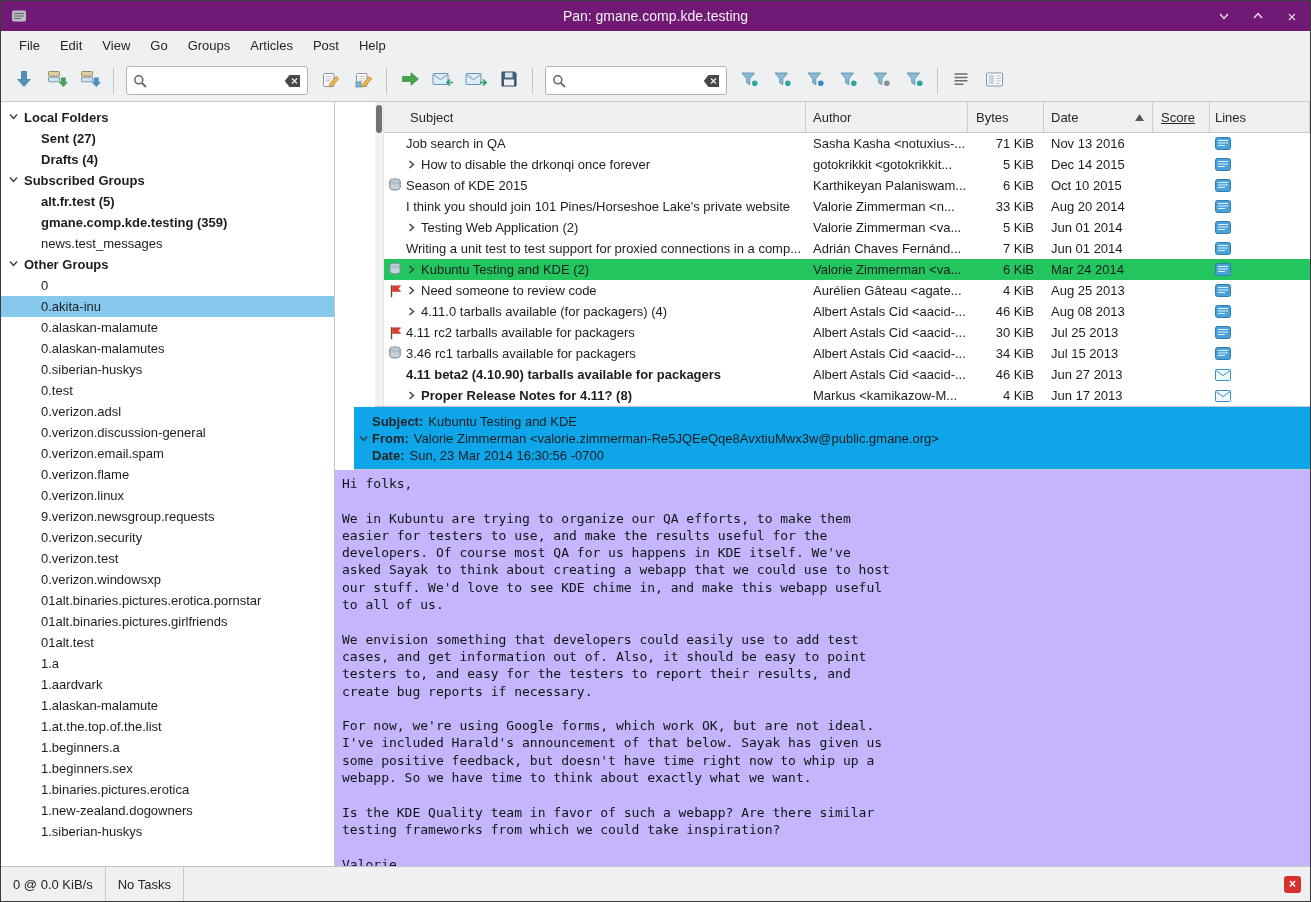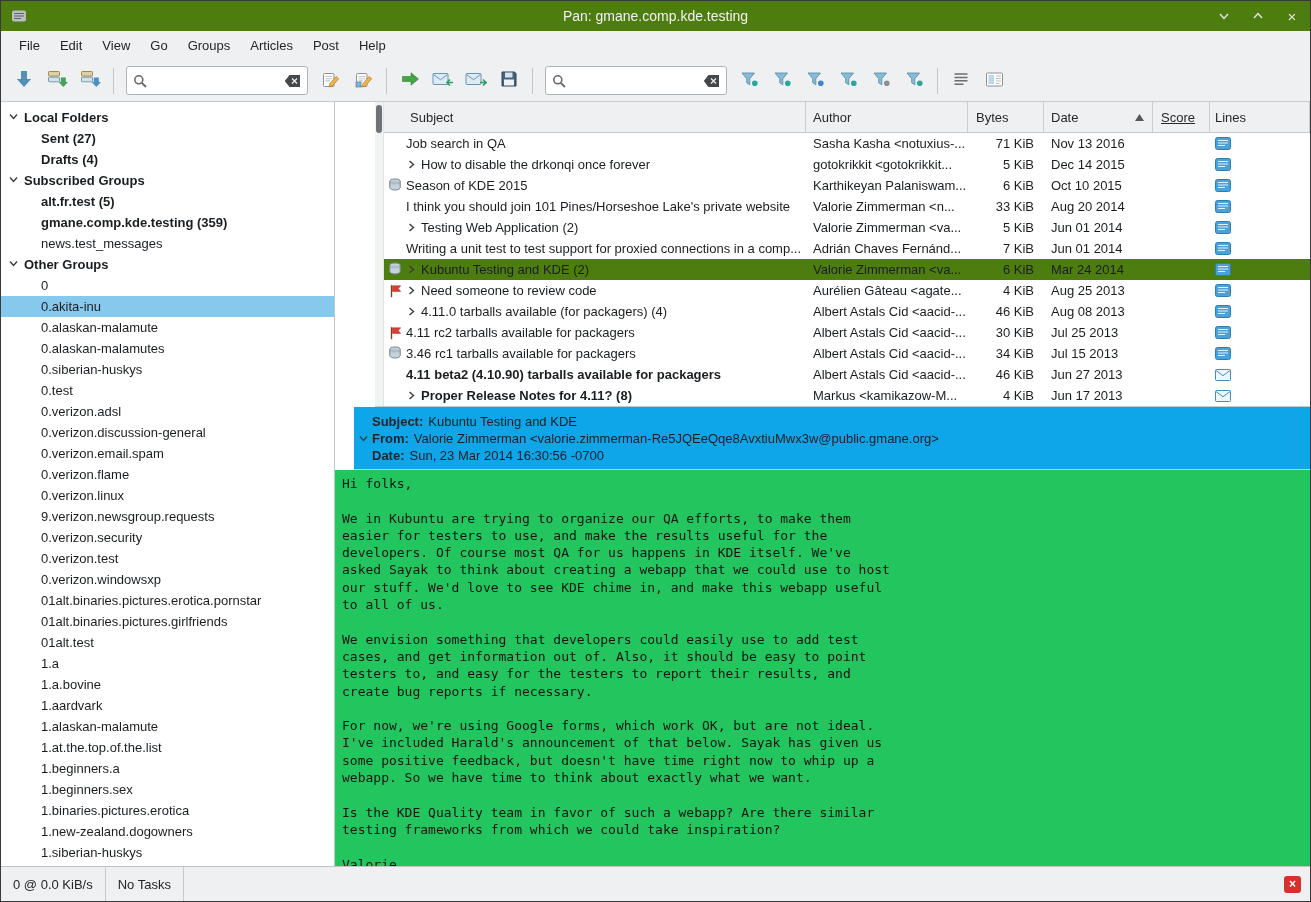--- a/index.html
+++ b/index.html
@@ -1,21 +1,21 @@
 <!DOCTYPE html>
 <html><head>
 <meta charset="utf-8">
 <style>
   * { margin:0; padding:0; box-sizing:border-box; }
   html,body { width:1311px; height:902px; overflow:hidden; }
   body { font-family:"Liberation Sans",sans-serif; font-size:13px; color:#1b1e20; background:#eff0f1; }
   .window { width:1311px; height:902px; display:flex; flex-direction:column; border:1px solid #3a3a3a; background:#eff0f1; }
 
   
-  .titlebar { flex:0 0 30px; background:#4d7c0f; color:#ededed; display:flex; align-items:center; padding:0 10px; position:relative; }
+  .titlebar { flex:0 0 30px; background:#701a75; color:#ededed; display:flex; align-items:center; padding:0 10px; position:relative; }
   .titlebar .title { position:absolute; left:0; right:0; text-align:center; font-size:14px; color:#f2f2f2; }
   .win-icon { width:16px; height:16px; display:flex; z-index:1; }
   .win-controls { margin-left:auto; display:flex; gap:18px; align-items:center; z-index:1; }
   .win-btn { width:16px; height:16px; display:flex; align-items:center; justify-content:center; color:#e6e6e6; font-size:15px; cursor:default; }
 
   
   .menubar { flex:0 0 29px; display:flex; align-items:center; background:#eff0f1; padding-left:8px; }
   .menu-item { padding:5px 10px; color:#232629; }
 
   
@@ -38,41 +38,41 @@
   .headerpane { flex:0 0 304px; display:flex; border-bottom:1px solid #c6cacd;margin-left:40px; }
   .vscroll { flex:0 0 9px; background:#f1f2f2; border-right:1px solid #e2e4e5; position:relative; }
   .vthumb { position:absolute; left:1px; right:1px; top:3px; height:28px; background:#6e7377; border-radius:3px; }
   .htable { flex:1; display:flex; flex-direction:column; min-width:0; }
   .thead { flex:0 0 31px; display:flex; background:#eff0f1; border-bottom:1px solid #c6cacd; }
   .th { display:flex; align-items:center; padding:0 8px; border-right:1px solid #c9cdd0; color:#26292c; white-space:nowrap; }
   .th .sort { margin-left:auto; display:flex; }
   .thead .c-subject { padding-left:26px; }
   .tbody { flex:1; overflow:hidden; }
   .hrow { display:flex; height:21px; align-items:center; background:#fff; }
-  .hrow.selected { background:#4d7c0f; }
+  .hrow.selected { background:#22c55e; }
   .hrow.bold .subj-text { font-weight:bold; }
   .cell { white-space:nowrap; overflow:hidden; }
   .c-subject { flex:1 1 auto; min-width:0; display:flex; align-items:center; }
   .c-author  { flex:0 0 162px; padding-left:7px; }
   .c-bytes   { flex:0 0 76px; text-align:right; padding-right:10px; }
   .c-date    { flex:0 0 109px; padding-left:7px; }
   .c-score   { flex:0 0 57px;text-decoration:underline; }
   .c-lines   { flex:0 0 100px; display:flex; align-items:center; padding-left:5px; }
   .thead .c-bytes { text-align:left; }
   .state-slot { flex:0 0 22px; display:flex; align-items:center; justify-content:center; }
   .expander { flex:0 0 15px; display:flex; align-items:center; }
   .marker { display:flex; align-items:center; }
 
   
   .msg-hdr { flex:0 0 63px; background:#0ea5e9; border-bottom:1px solid #c6cacd; padding:6px 0 0;margin-left:19px; }
   .mh-line { height:17px; display:flex; align-items:center; }
   .mh-gutter { flex:0 0 18px; display:flex; justify-content:center; align-items:center; }
   .mh-label { font-weight:bold; margin-right:5px; color:#232629; white-space:nowrap; }
   .mh-value { white-space:nowrap; overflow:hidden; }
-  .msg-body { flex:1; background:#22c55e; margin:0; padding:5px 0 0 7px; font:13px/17.3px "DejaVu Sans Mono",monospace; white-space:pre; overflow:hidden; color:#141414; }
+  .msg-body { flex:1; background:#c4b5fd; margin:0; padding:5px 0 0 7px; font:13px/17.3px "DejaVu Sans Mono",monospace; white-space:pre; overflow:hidden; color:#141414; }
 
   
   .statusbar { flex:0 0 35px; background:#eff0f1; border-top:1px solid #bfc3c6; display:flex; align-items:stretch; }
   .sb-cell { display:flex; align-items:center; padding:0 12px; border-right:1px solid #c6cacd; color:#232629; white-space:nowrap; }
   .sb-fill { flex:1; }
   .sb-error { width:17px; height:17px; align-self:center; margin-right:9px; background:#da2f2f; border-radius:3px; color:#fff; display:flex; align-items:center; justify-content:center; font-size:12px; font-weight:bold; }
 </style>
 </head>
 <body>
 
@@ -294,21 +294,20 @@
         <div class="tree-item">0.verizon.flame</div>
         <div class="tree-item">0.verizon.linux</div>
         <div class="tree-item">9.verizon.newsgroup.requests</div>
         <div class="tree-item">0.verizon.security</div>
         <div class="tree-item">0.verizon.test</div>
         <div class="tree-item">0.verizon.windowsxp</div>
         <div class="tree-item">01alt.binaries.pictures.erotica.pornstar</div>
         <div class="tree-item">01alt.binaries.pictures.girlfriends</div>
         <div class="tree-item">01alt.test</div>
         <div class="tree-item">1.a</div>
-        <div class="tree-item">1.a.bovine</div>
         <div class="tree-item">1.aardvark</div>
         <div class="tree-item">1.alaskan-malamute</div>
         <div class="tree-item">1.at.the.top.of.the.list</div>
         <div class="tree-item">1.beginners.a</div>
         <div class="tree-item">1.beginners.sex</div>
         <div class="tree-item">1.binaries.pictures.erotica</div>
         <div class="tree-item">1.new-zealand.dogowners</div>
         <div class="tree-item">1.siberian-huskys</div>
       </aside>
 

